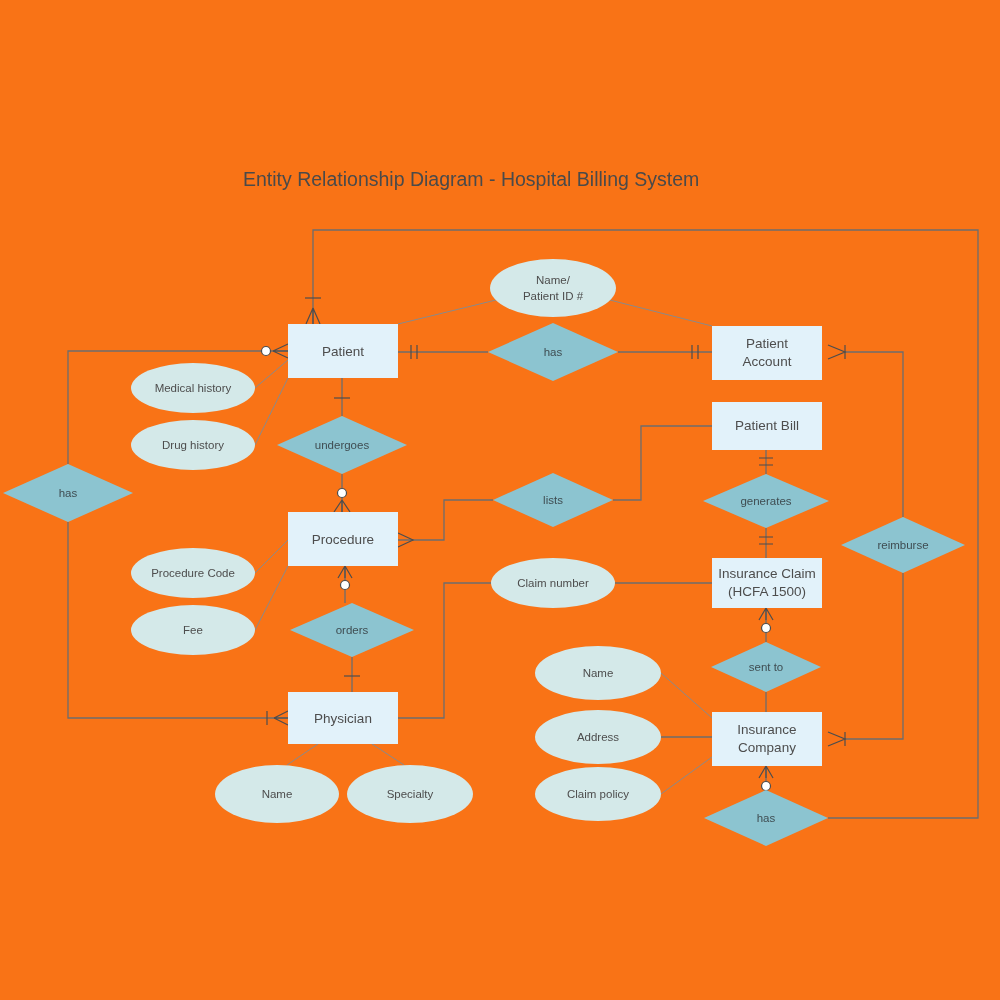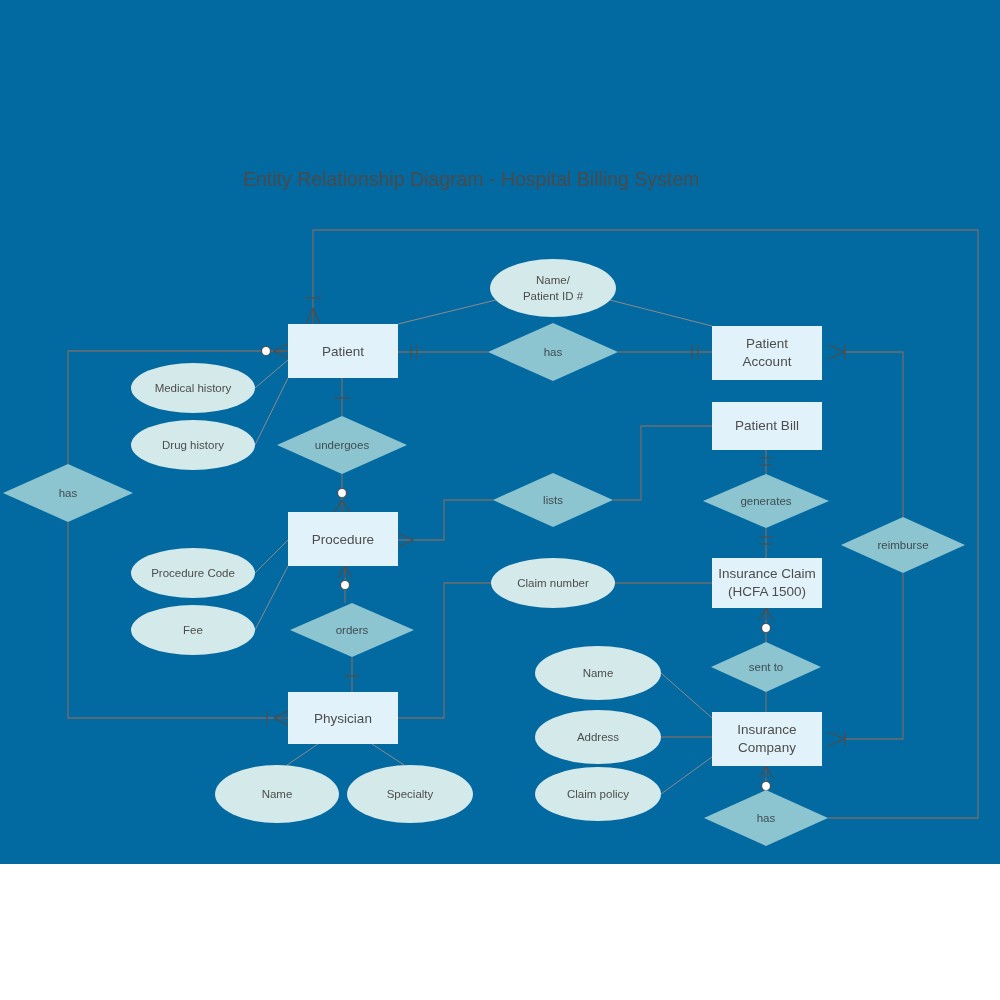--- a/index.html
+++ b/index.html
@@ -1,17 +1,17 @@
 <!DOCTYPE html>
 <html><head>
 <meta charset="utf-8">
 <style>
   html,body{margin:0;padding:0;background:#ffffff;}
   body{width:1000px;height:1000px;font-family:"Liberation Sans",sans-serif;overflow:hidden;}
-  #stage{position:relative;width:1000px;height:864px;background:#0369a1;text-align:center;}
+  #stage{position:relative;width:1000px;height:1000px;background:#f97316;text-align:center;}
   svg{display:block;}
   .diag-title{font-size:19.5px;fill:#4a4a4a;font-family:"Liberation Sans",sans-serif;}
   .entity-rect{fill:#e2f2fa;stroke:none;}
   .rel-diamond{fill:#8cc4d0;stroke:none;}
   .attr-ellipse{fill:#d4e9e9;stroke:none;}
   .edge{stroke:#6d6d6d;stroke-width:1.3;fill:none;}
   .edge-thin{stroke:#8a8a8a;stroke-width:1;fill:none;}
   .crow{stroke:#4d4d4d;stroke-width:1.2;fill:none;}
   .crow-o{stroke:#4d4d4d;stroke-width:1.2;fill:#ffffff;}
   .entity-text{font-size:13.5px;fill:#4d4d4d;font-family:"Liberation Sans",sans-serif;}

